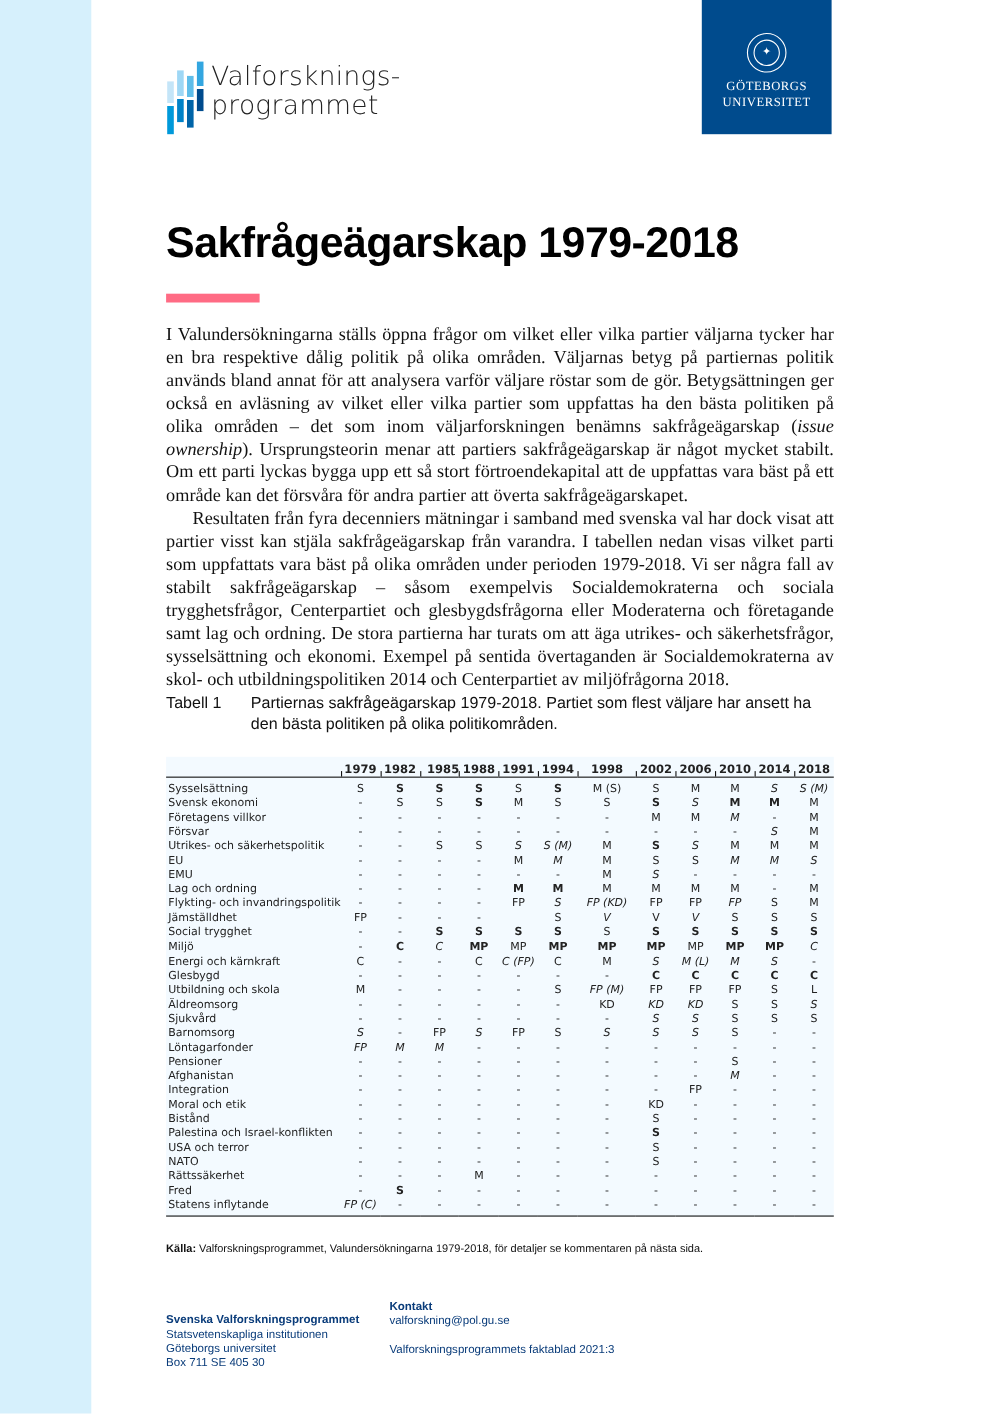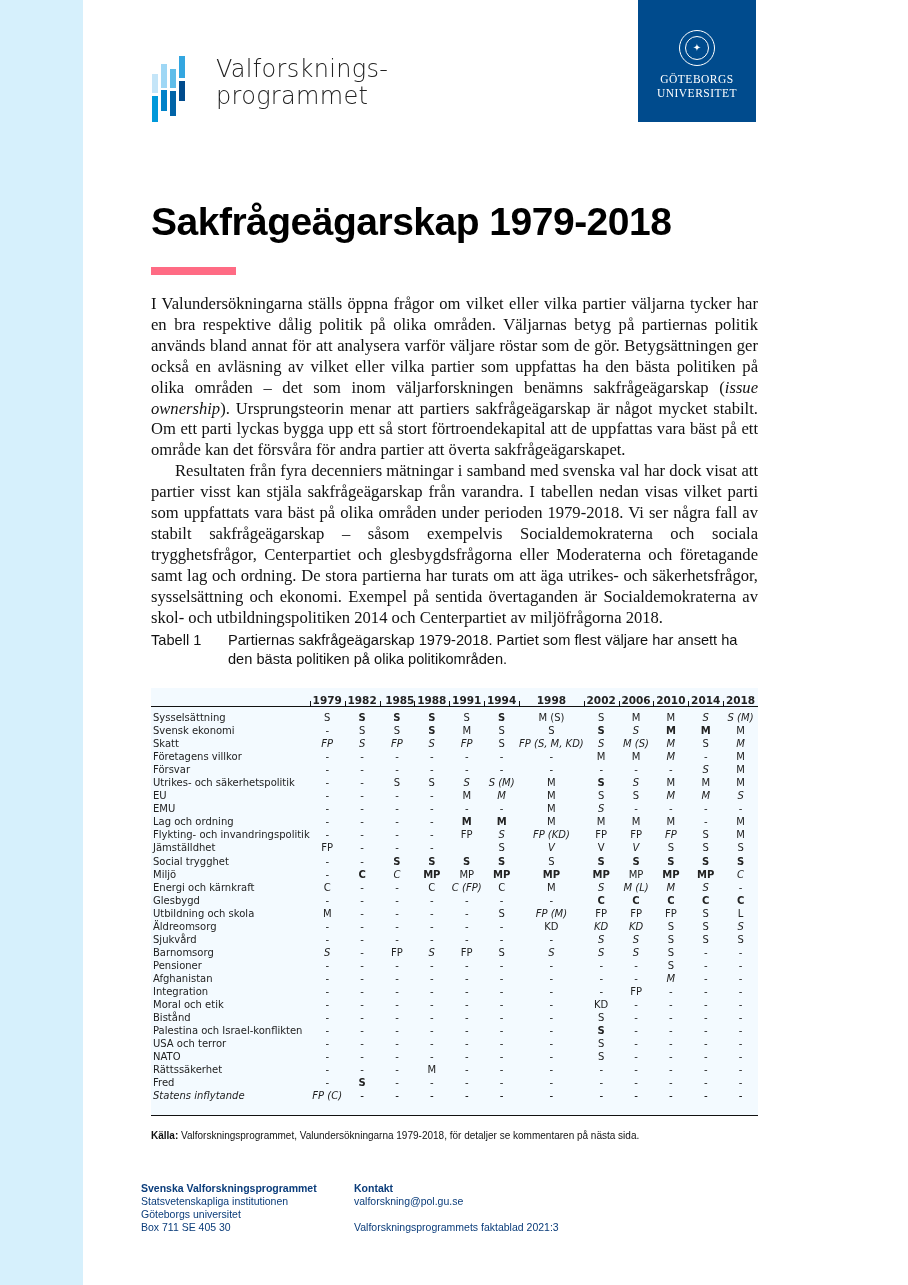--- a/index.html
+++ b/index.html
@@ -1,47 +1,47 @@
 <!DOCTYPE html>
 <html><head>
 <meta charset="utf-8">
 <style>
   html, body { margin: 0; padding: 0; }
   body { width: 908px; height: 1285px; position: relative; background: #ffffff; overflow: hidden; font-family: "Liberation Sans", sans-serif; color: #111; }
   .sidebar { position: absolute; left: 0; top: 0; width: 83px; height: 1285px; background: #d6f0fc; }
   .logo { position: absolute; left: 152px; top: 56px; display: flex; align-items: flex-start; }
   .logo-bars { position: relative; width: 36px; height: 66px; }
   .bar { position: absolute; width: 6px; }
-  .logo-text { margin-left: 28px; font-family: "DejaVu Sans", sans-serif; font-weight: 300; font-size: 24px; line-height: 27px; color: #222; letter-spacing: 0.3px; }
+  .logo-text { margin-left: 4px; font-family: "DejaVu Sans", sans-serif; font-weight: 300; font-size: 24px; line-height: 27px; color: #222; letter-spacing: 0.3px; }
   .gu { position: absolute; left: 638px; top: 0; width: 118px; height: 122px; background: #004b8d; color: #fff; text-align: center; }
   .gu-seal { margin: 30px auto 0; width: 34px; height: 34px; border: 1.5px solid #fff; border-radius: 50%; display: flex; align-items: center; justify-content: center; }
   .gu-seal-inner { width: 22px; height: 22px; border: 1px solid #fff; border-radius: 50%; font-size: 10px; line-height: 22px; }
   .gu-name { margin-top: 6px; font-family: "Liberation Serif", serif; font-size: 11.5px; line-height: 14px; letter-spacing: 0.5px; }
   h1 { position: absolute; left: 151px; top: 200px; margin: 0; font-family: "Liberation Sans", sans-serif; font-weight: bold; font-size: 39px; letter-spacing: -0.5px; color: #000; }
   .accent { position: absolute; left: 151px; top: 267px; width: 85px; height: 8px; background: #ff6b84; }
   .body-text { position: absolute; left: 151px; top: 294px; width: 607px; font-family: "Liberation Serif", serif; font-size: 16.6px; line-height: 20.9px; text-align: justify; color: #111; }
   .body-text p { margin: 0; }
   .body-text p + p { text-indent: 24px; }
   .caption { position: absolute; left: 151px; top: 631px; width: 600px; display: flex; font-size: 14.6px; line-height: 19px; color: #111; }
   .caption-label { width: 77px; flex: none; }
   .table-wrap { position: absolute; left: 151px; top: 688px; width: 607px; background: #f3faff; }
   table { border-collapse: collapse; width: 607px; font-family: "DejaVu Sans", sans-serif; font-size: 10px; color: #222; }
   thead th { font-weight: bold; font-size: 10.5px; height: 18px; padding: 0; vertical-align: bottom; border-bottom: 1.5px solid #111; text-align: center; position: relative; }
   thead th.year::before { content: ""; position: absolute; left: 0; bottom: 0; height: 5px; border-left: 1px solid #111; }
   tbody td { padding: 0; height: 13.05px; line-height: 13px; text-align: center; white-space: nowrap; }
   tbody td.lbl { text-align: left; padding-left: 2px; width: 150px; }
   tbody tr:first-child td { padding-top: 4px; }
-  tbody tr:last-child td { padding-bottom: 13px; border-bottom: 1px solid #111; font-style: italic; }
+  tbody tr:last-child td { padding-bottom: 3px; border-bottom: 1px solid #111; }
   .b { font-weight: bold; }
   .i { font-style: italic; }
   .source { position: absolute; left: 151px; top: 1130px; font-size: 10px; color: #111; }
   .source b { font-weight: bold; }
   .footer { position: absolute; top: 1182px; font-size: 10.5px; line-height: 13px; color: #0a3c7a; }
   .footer .h { font-weight: bold; }
-  .f-left { left: 141px; }
+  .f-left { left: 151px; margin-top: 12px; }
   .f-right { left: 354px; }
 </style>
 </head>
 <body>
 
 <div class="sidebar"></div>
 
 <div class="logo">
   <div class="logo-bars">
     <div class="bar" style="left:0;top:18px;height:48px;background:linear-gradient(#c4e5f8 0 40%, #ffffff 40% 46%, #0099da 46%);"></div>
@@ -122,35 +122,20 @@
           <td>M</td>
           <td>S</td>
           <td>S</td>
           <td class="b">S</td>
           <td class="i">S</td>
           <td class="b">M</td>
           <td class="b">M</td>
           <td>M</td>
         </tr>
         <tr>
-          <td class="lbl">Skatt</td>
-          <td class="i">FP</td>
-          <td class="i">S</td>
-          <td class="i">FP</td>
-          <td class="i">S</td>
-          <td class="i">FP</td>
-          <td>S</td>
-          <td class="i">FP (S, M, KD)</td>
-          <td class="i">S</td>
-          <td class="i">M (S)</td>
-          <td class="i">M</td>
-          <td>S</td>
-          <td class="i">M</td>
-        </tr>
-        <tr>
           <td class="lbl">Företagens villkor</td>
           <td>-</td>
           <td>-</td>
           <td>-</td>
           <td>-</td>
           <td>-</td>
           <td>-</td>
           <td>-</td>
           <td>M</td>
           <td>M</td>
@@ -377,20 +362,35 @@
           <td>FP</td>
           <td>S</td>
           <td class="i">S</td>
           <td class="i">S</td>
           <td class="i">S</td>
           <td>S</td>
           <td>-</td>
           <td>-</td>
         </tr>
         <tr>
+          <td class="lbl">Löntagarfonder</td>
+          <td class="i">FP</td>
+          <td class="i">M</td>
+          <td class="i">M</td>
+          <td>-</td>
+          <td>-</td>
+          <td>-</td>
+          <td>-</td>
+          <td>-</td>
+          <td>-</td>
+          <td>-</td>
+          <td>-</td>
+          <td>-</td>
+        </tr>
+        <tr>
           <td class="lbl">Pensioner</td>
           <td>-</td>
           <td>-</td>
           <td>-</td>
           <td>-</td>
           <td>-</td>
           <td>-</td>
           <td>-</td>
           <td>-</td>
           <td>-</td>

